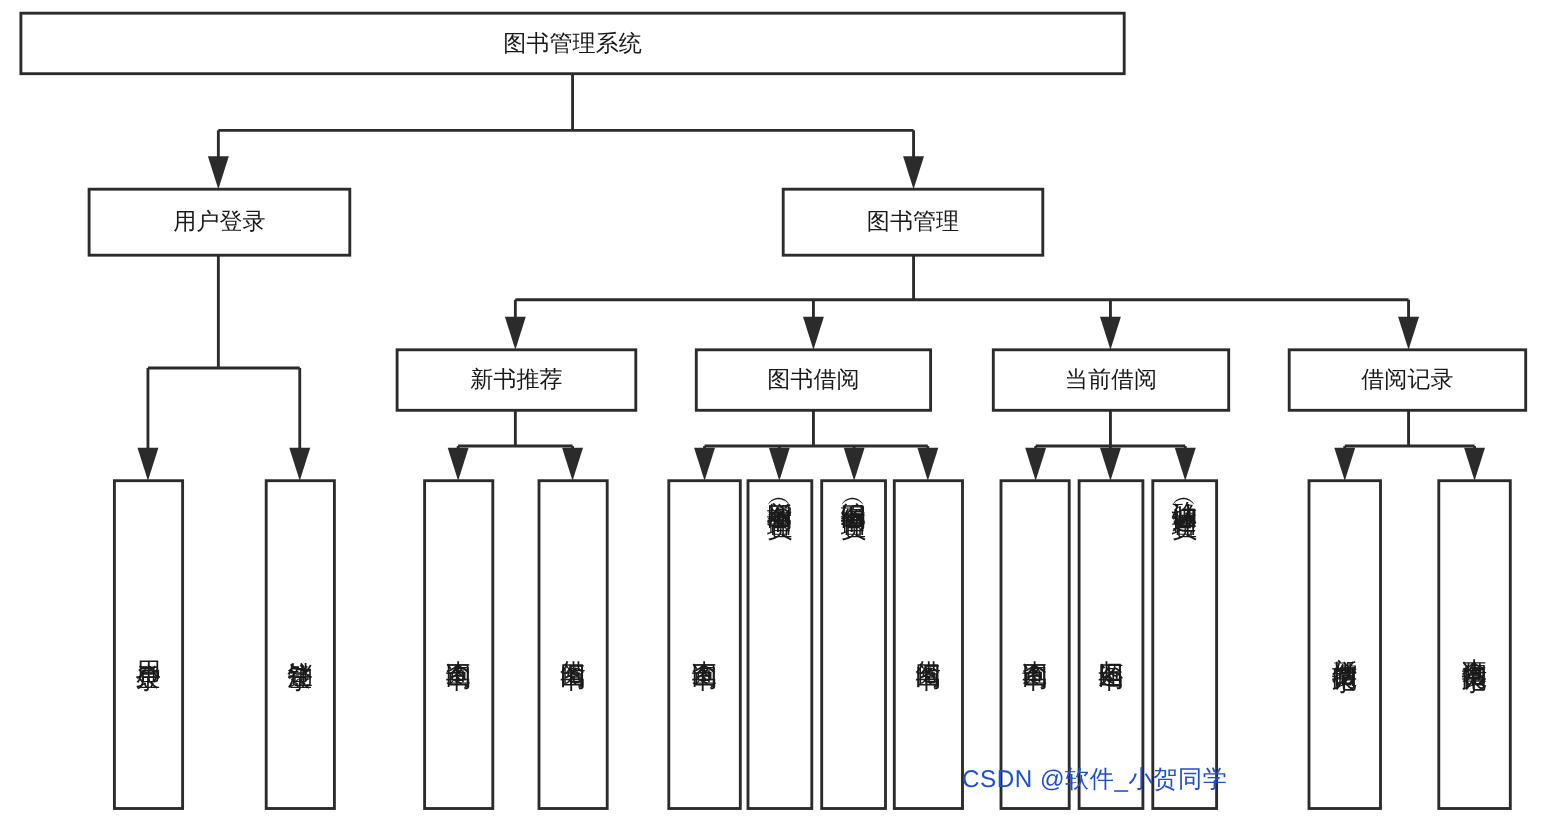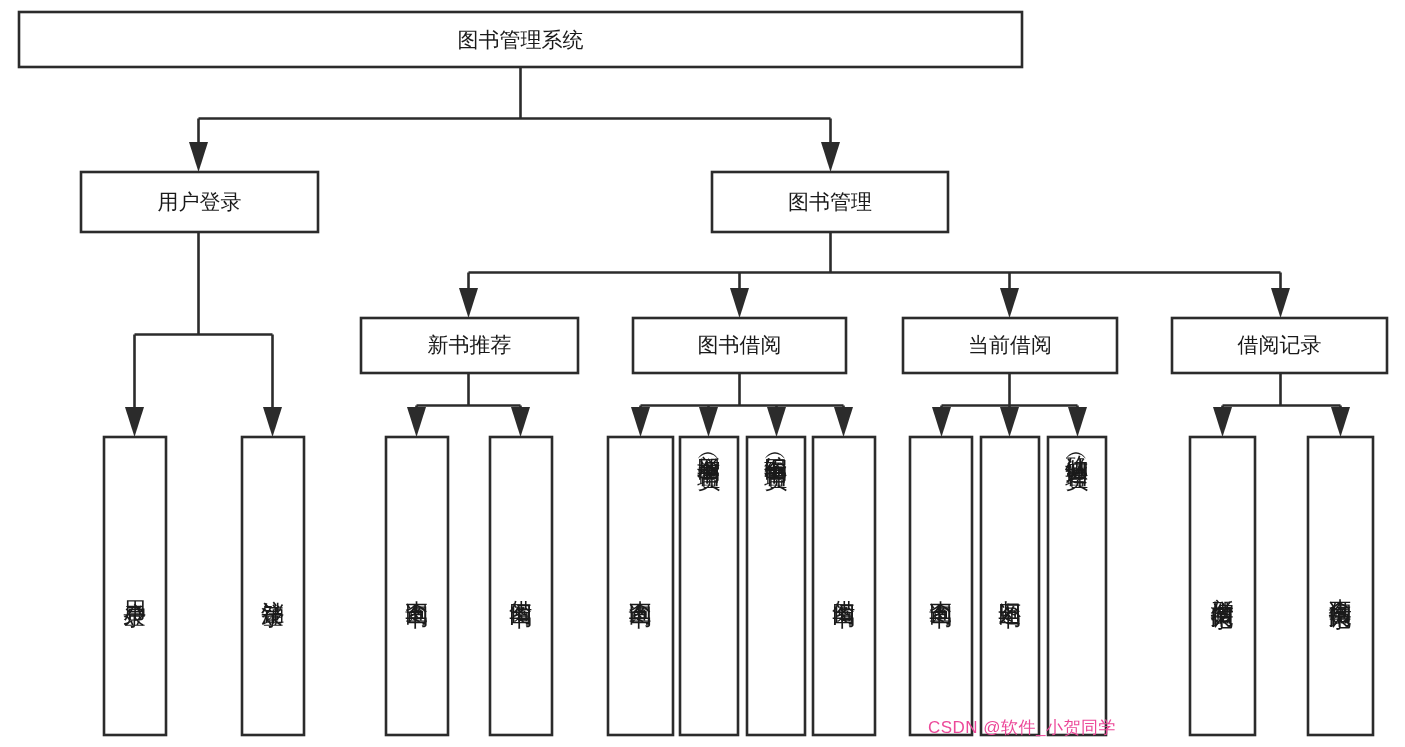--- a/index.html
+++ b/index.html
@@ -62,24 +62,24 @@
     font-size: 23px;
     line-height: 1.16;
     letter-spacing: 2px;
     color: #1a1a1a;
     white-space: nowrap;
     text-align: center;
   }
   .watermark {
     position: absolute;
     right: 14px;
-    bottom: 8px;
-    font-family: "Liberation Sans", "DejaVu Sans", sans-serif;
-    font-size: 17px;
-    color: #ec4899;
+    bottom: 24px;
+    font-family: "Liberation Sans", "DejaVu Sans", sans-serif;
+    font-size: 22px;
+    color: #1d4ed8;
     letter-spacing: 0.5px;
     white-space: nowrap;
   }
 </style>
 </head>
 <body>
 
 <div id="diagram-root">
 
   <svg class="diagram-canvas" viewBox="0 0 1405 747">

